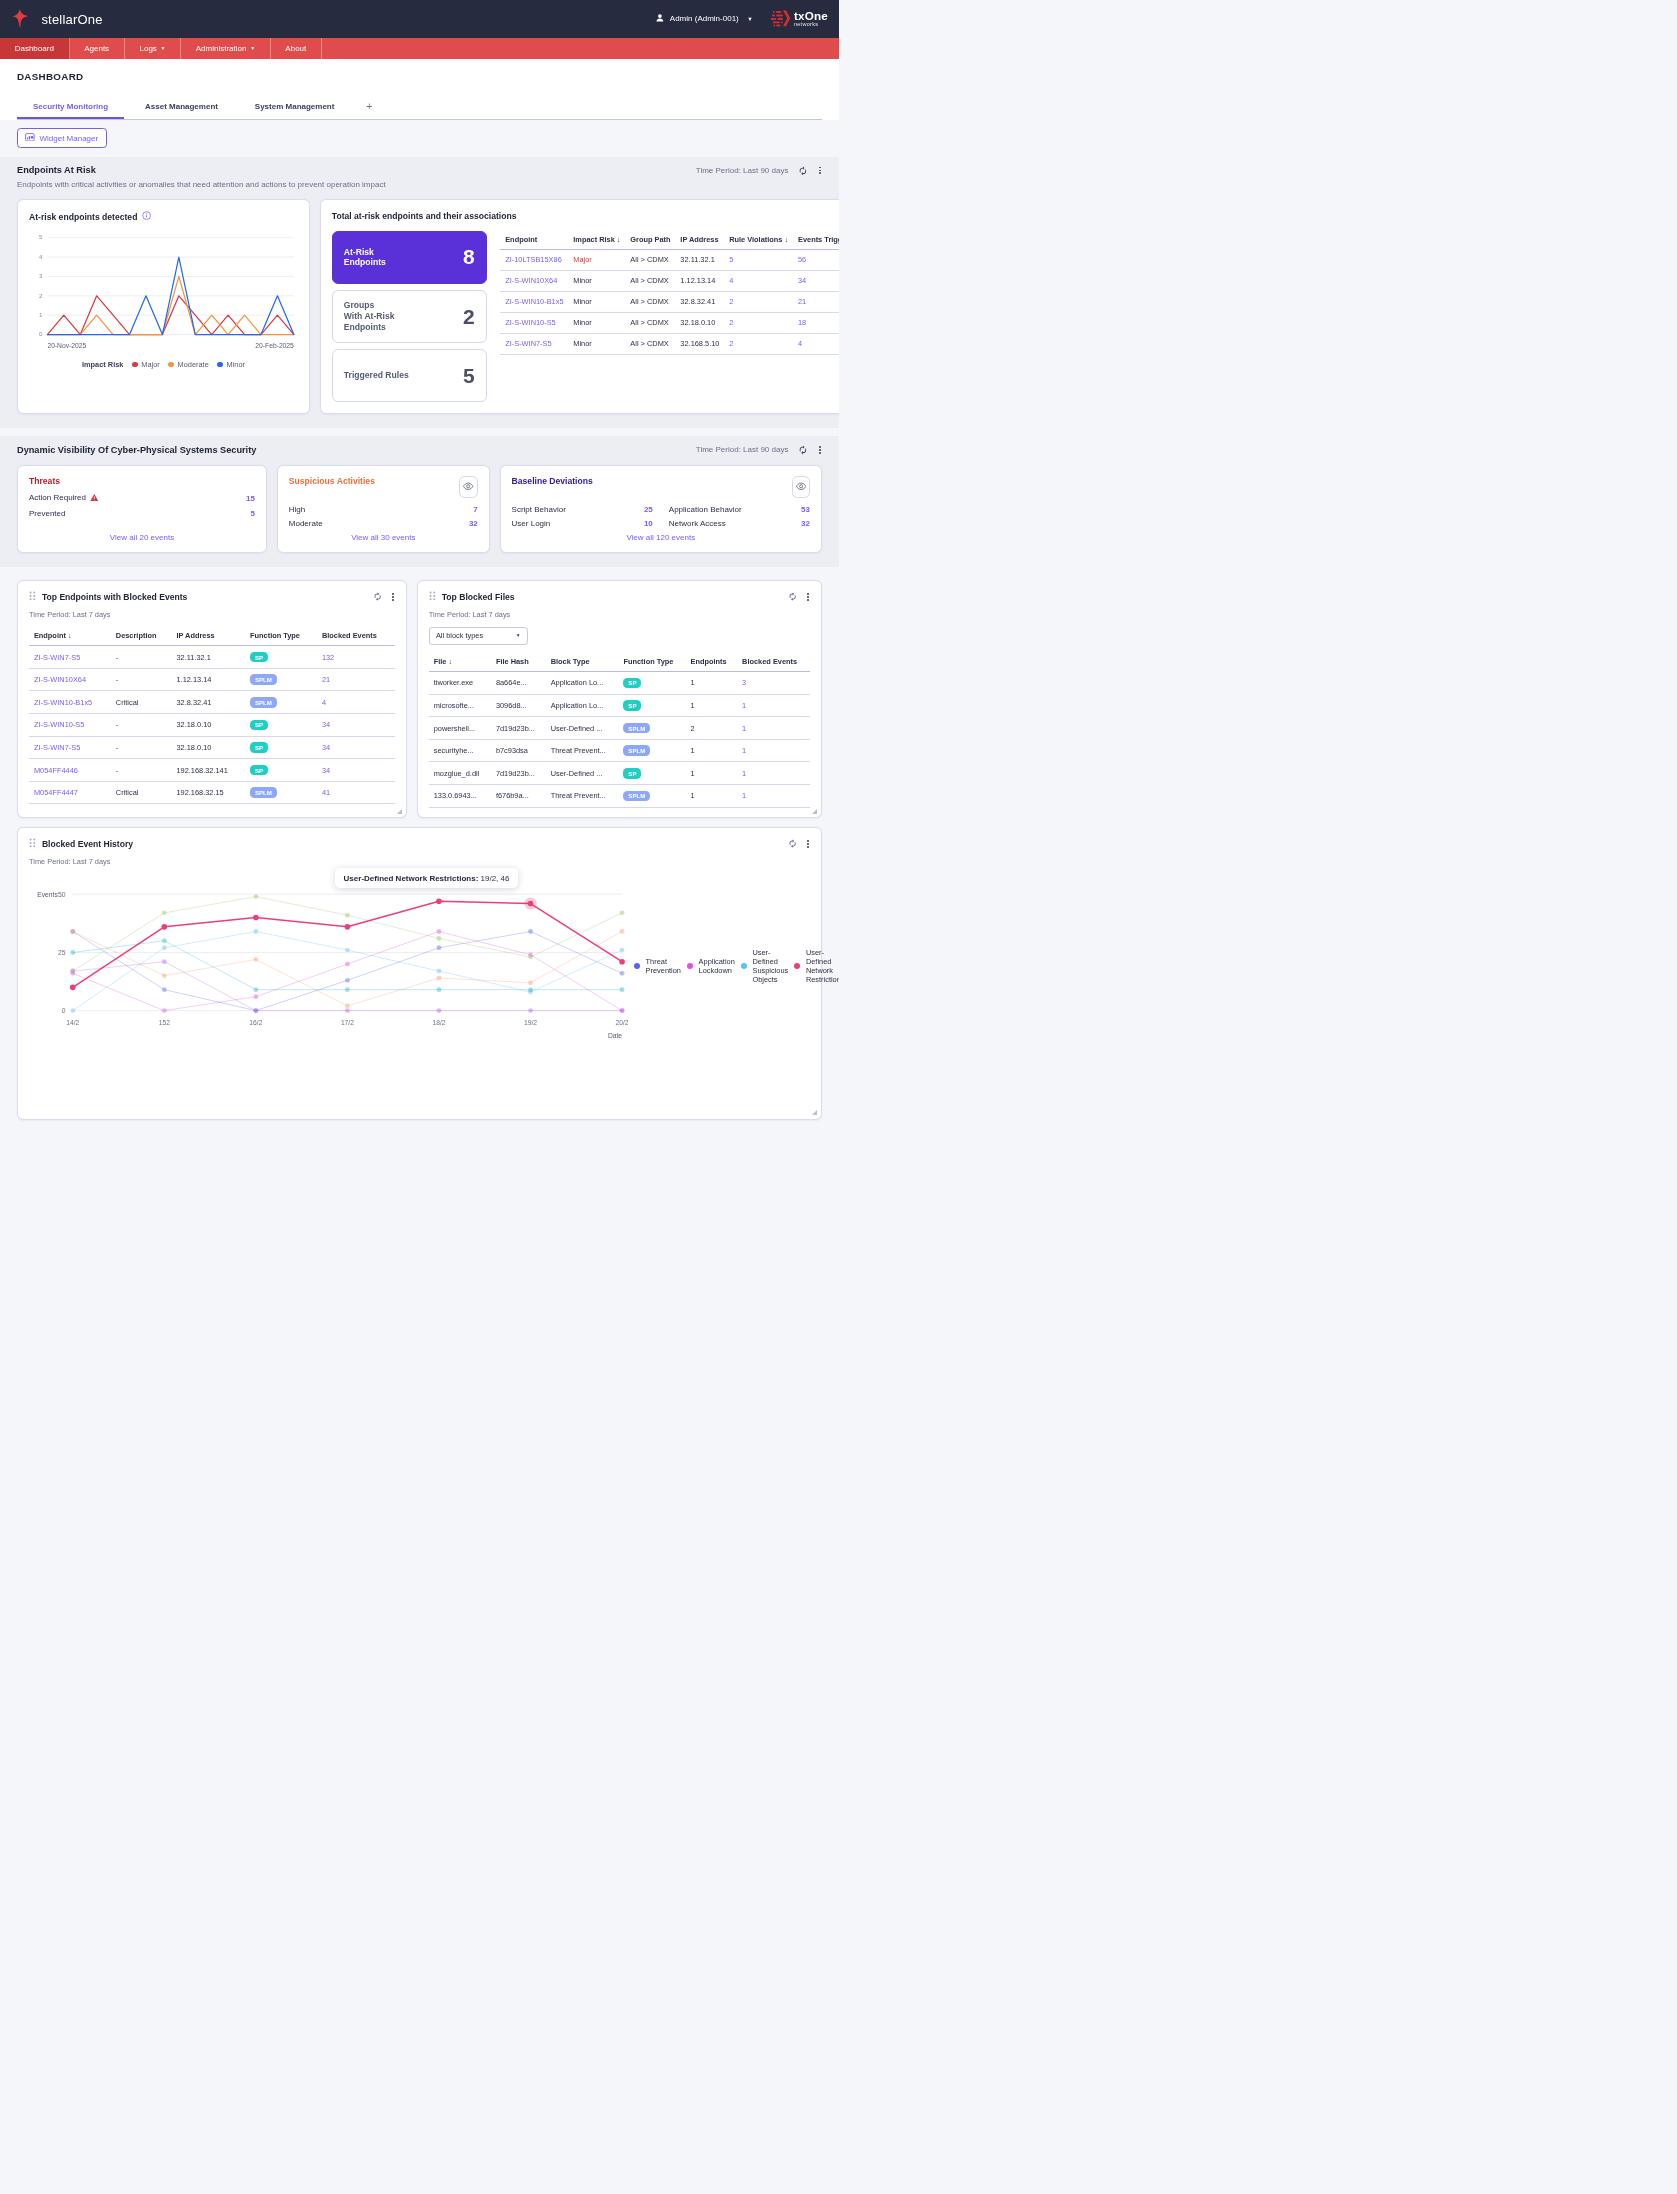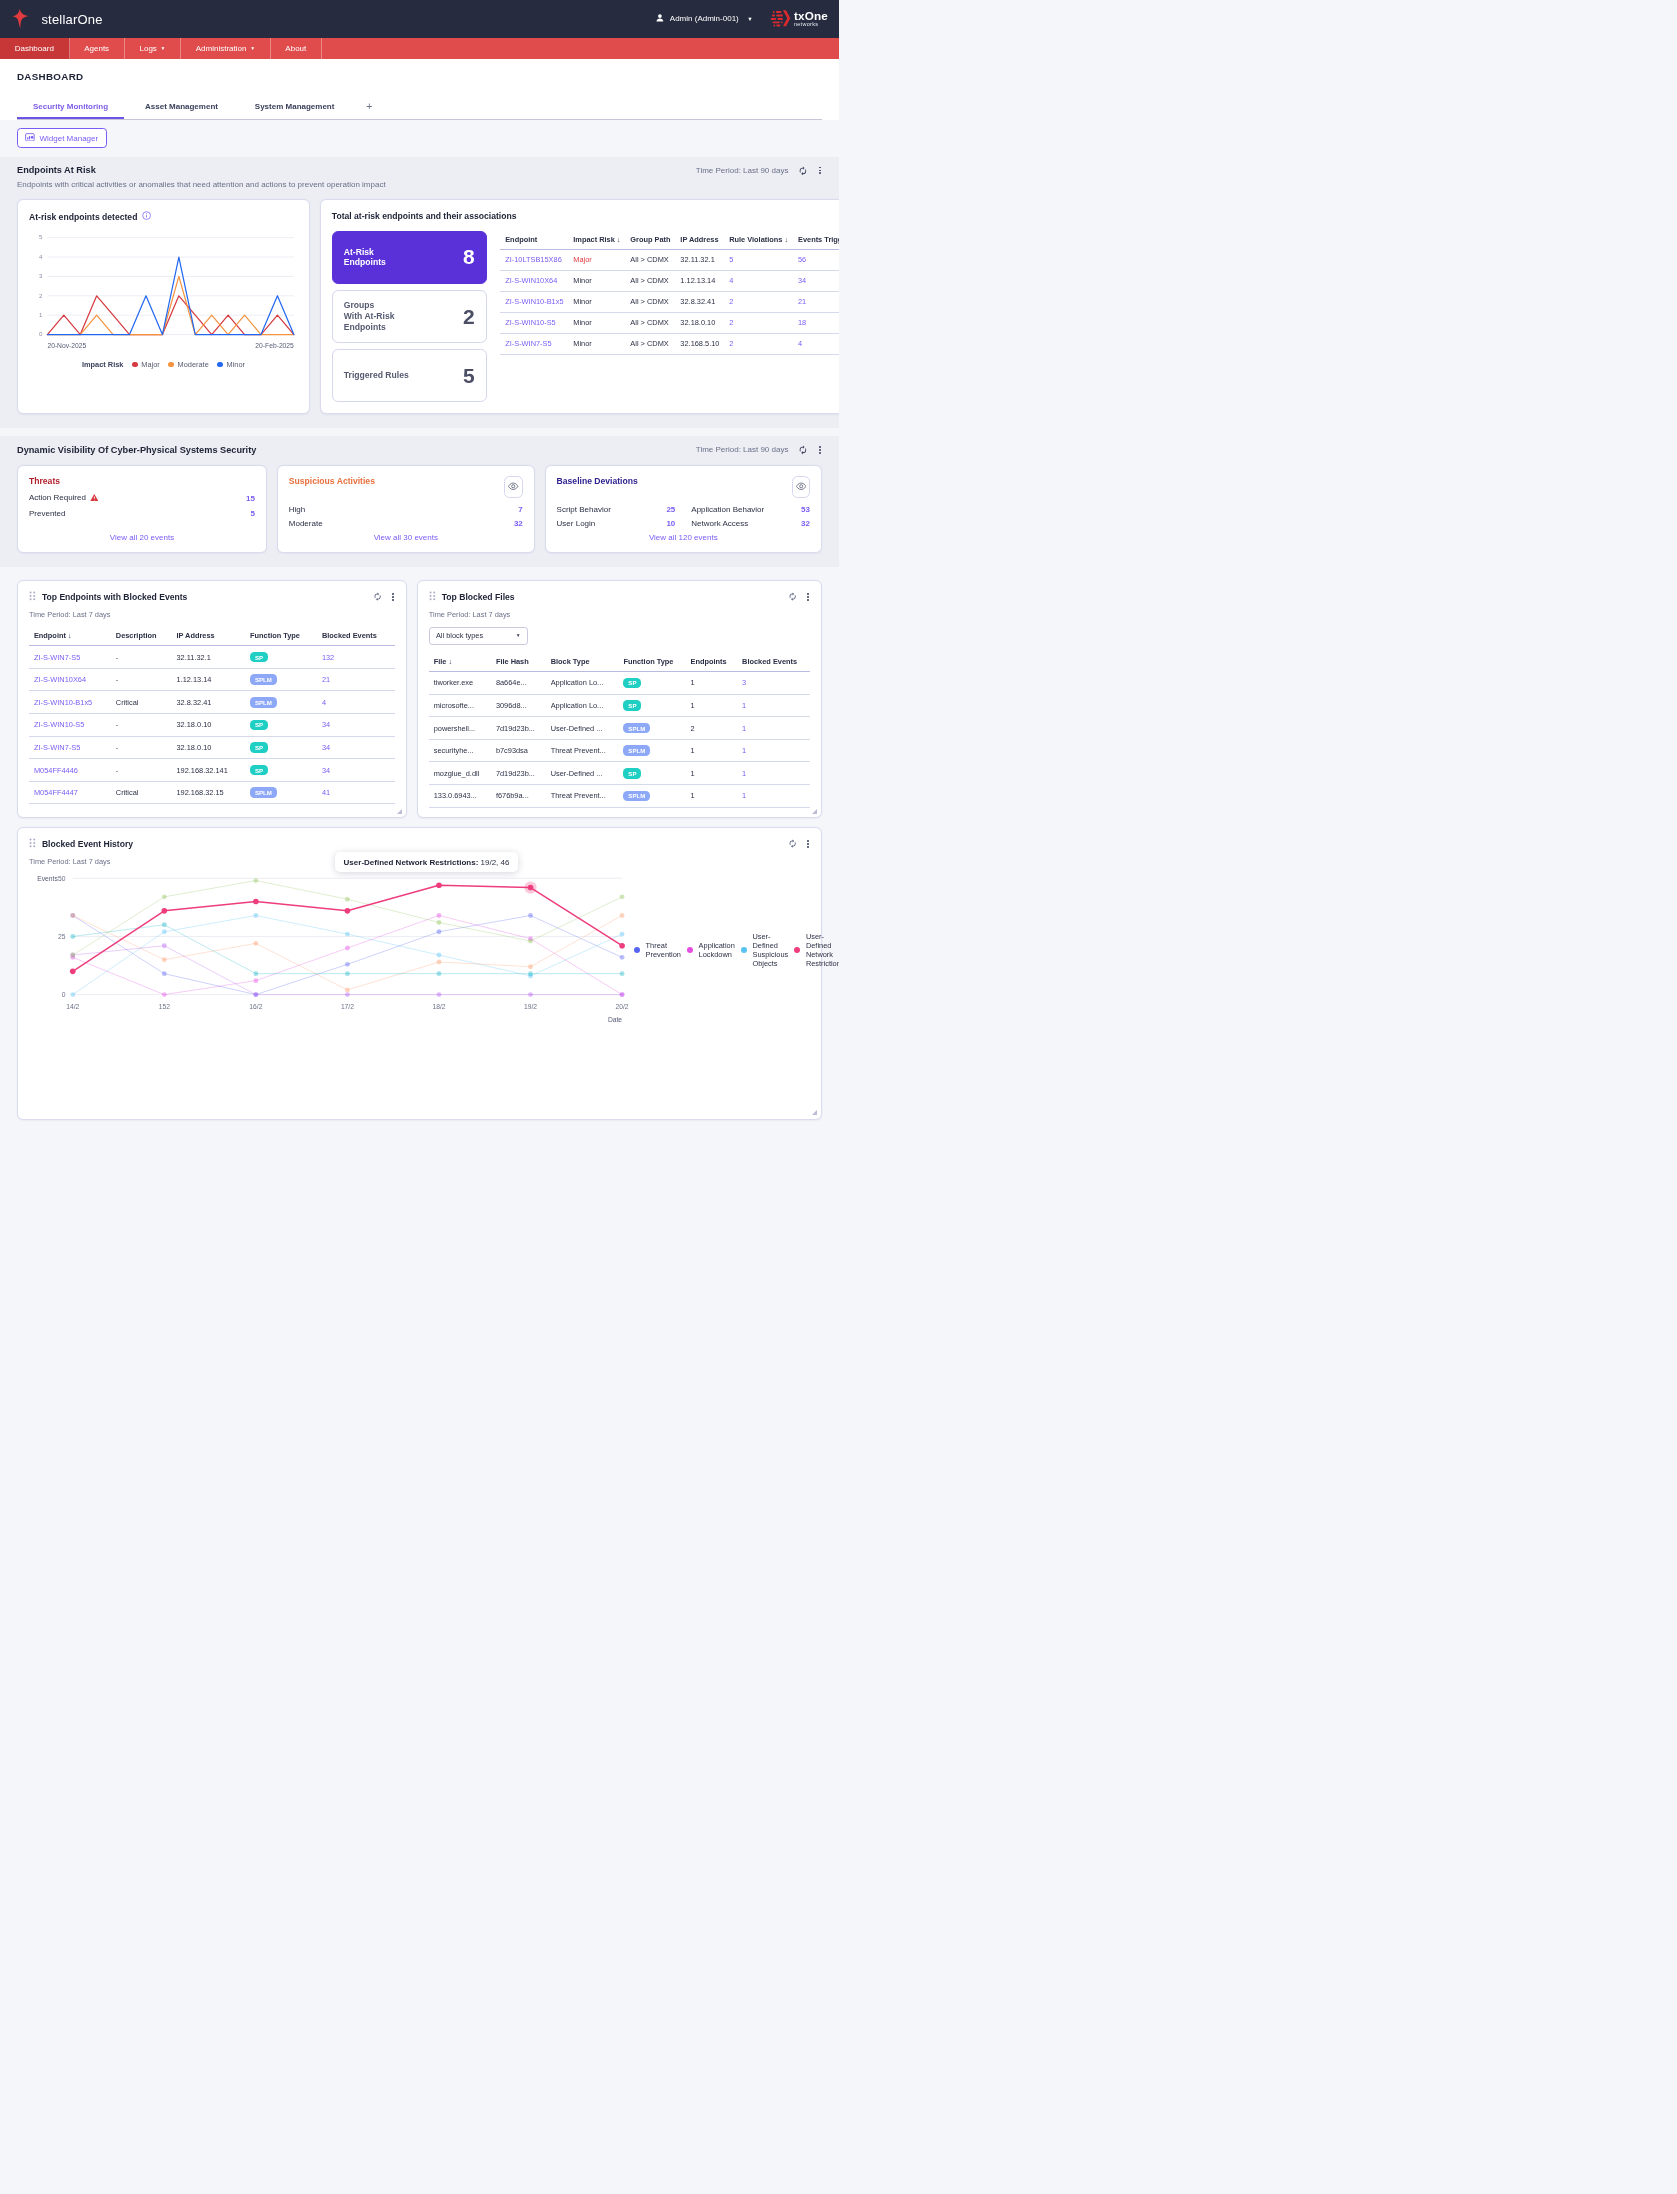--- a/index.html
+++ b/index.html
@@ -64,21 +64,21 @@
   .full-list{display:block;text-align:right;font-size:8px;font-weight:bold;color:#7a5cf5;margin-top:6.1px;cursor:pointer}
   
   .legendA{display:flex;align-items:center;justify-content:center;gap:8.6px;margin-top:6.1px;font-size:7.4px;color:#555a70}
   .legendA .lg-title{font-weight:bold;color:#3c415c}
   .lg-item{display:flex;align-items:center;gap:3.7px}
   .lg-dot{width:5.5px;height:5.5px;border-radius:50%}
   
   .dv-row{display:flex;gap:9.8px;margin-top:9.8px}
   .dv-card{padding:9.8px 11px;min-height:79px;display:flex;flex-direction:column}
   .dv-threats{width:250px}
-  .dv-susp{width:258px}
+  .dv-susp{width:213px}
   .dv-base{flex:1}
   .dv-title{font-size:8.6px;font-weight:bold}
   .dv-title.threats{color:#b21f2d}
   .dv-title.susp{color:#e8703d}
   .dv-title.base{color:#2f2390}
   .dv-head{display:flex;justify-content:space-between;align-items:flex-start}
   .eye-btn{border:0.6px solid #d5d7ee;border-radius:5.5px;background:#fff;width:18.4px;height:22px;display:flex;align-items:center;justify-content:center;cursor:pointer}
   .dv-rows{margin-top:7.4px;display:flex;flex-direction:column;gap:5.5px}
   .dv-grid{margin-top:7.4px;display:grid;grid-template-columns:1fr 1fr;column-gap:16px;row-gap:5.5px}
   .dv-line{display:flex;justify-content:space-between;align-items:center;font-size:8px;color:#2b2f45}
@@ -96,21 +96,21 @@
   .w-controls{display:flex;align-items:center;gap:8.6px}
   .w-time{font-size:7.4px;color:#6b7088;margin-top:7.4px}
   .w-card table{margin-top:8.6px}
   .badge{display:inline-block;color:#fff;font-size:6.1px;font-weight:bold;padding:1.8px 4.9px;border-radius:4.3px}
   .select{margin-top:7.4px;width:99px;border:0.6px solid #c9cadf;border-radius:3.1px;padding:3.7px 6.1px;font-size:7.4px;color:#2b2f45;display:flex;justify-content:space-between;align-items:center;cursor:pointer;background:#fff}
   .select .caret{font-size:4.9px;color:#3c415c}
   .resize-corner{position:absolute;right:3.7px;bottom:3.7px;width:0;height:0;border-left:5.5px solid transparent;border-bottom:5.5px solid #b9bcd4}
   
   .history-wrap{padding:8.6px 17px 13.5px}
   .h-card{padding:9.8px 11px;min-height:293px}
-  .h-body{display:flex;margin-top:0}
+  .h-body{display:flex;margin-top:16px}
   .h-chart{position:relative}
   .h-legend{width:146px;padding-top:8.6px;display:flex;gap:6.1px}
   .hl-item{display:flex;align-items:center;gap:5.5px;font-size:7.4px;color:#2b2f45}
   .hl-dot{width:6.1px;height:6.1px;border-radius:50%;flex:0 0 auto}
   .tooltip{position:absolute;left:306px;top:-13.5px;background:#fff;border-radius:4.9px;box-shadow:0 1.2px 7.4px rgba(30,30,70,.18);padding:5.5px 8.6px;font-size:8px;white-space:nowrap;z-index:3}
   .tooltip b{color:#1e2235}
   .tooltip span{color:#2b2f45}
 </style>
 </head>
 <body>

